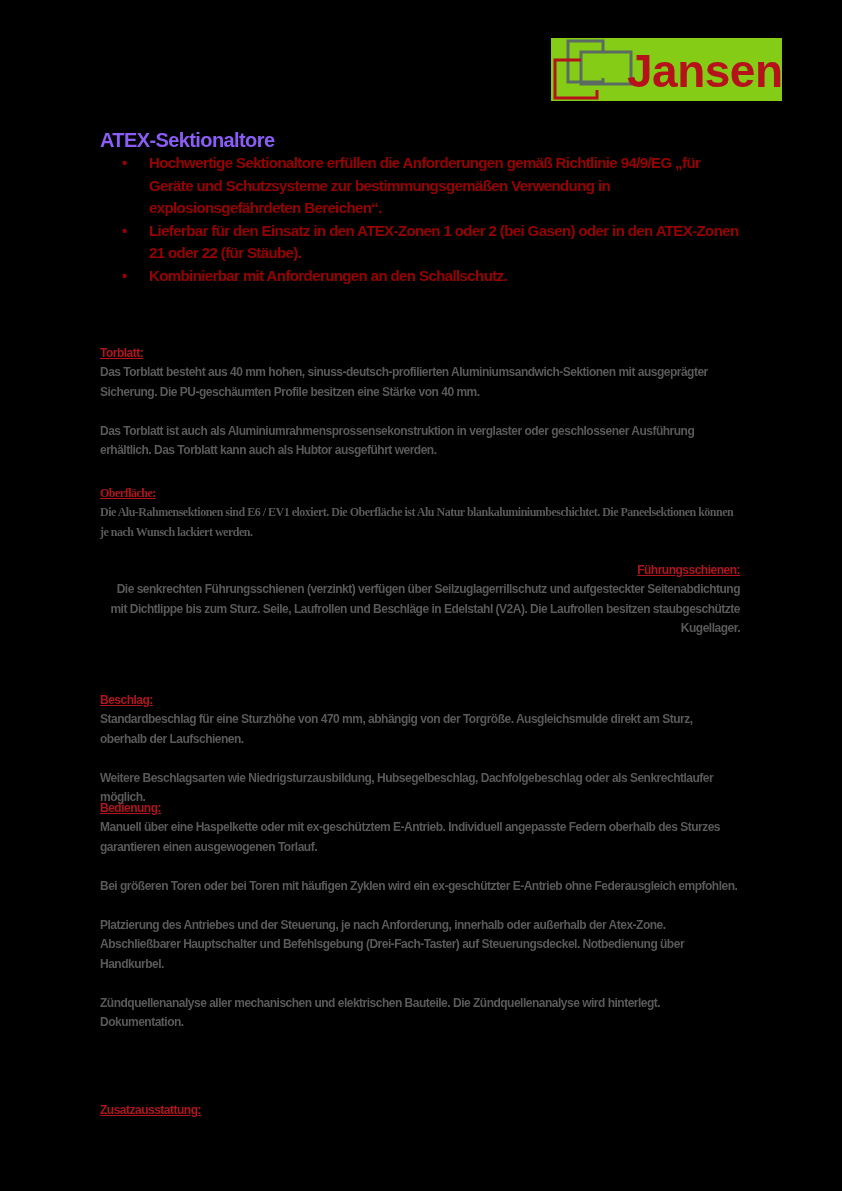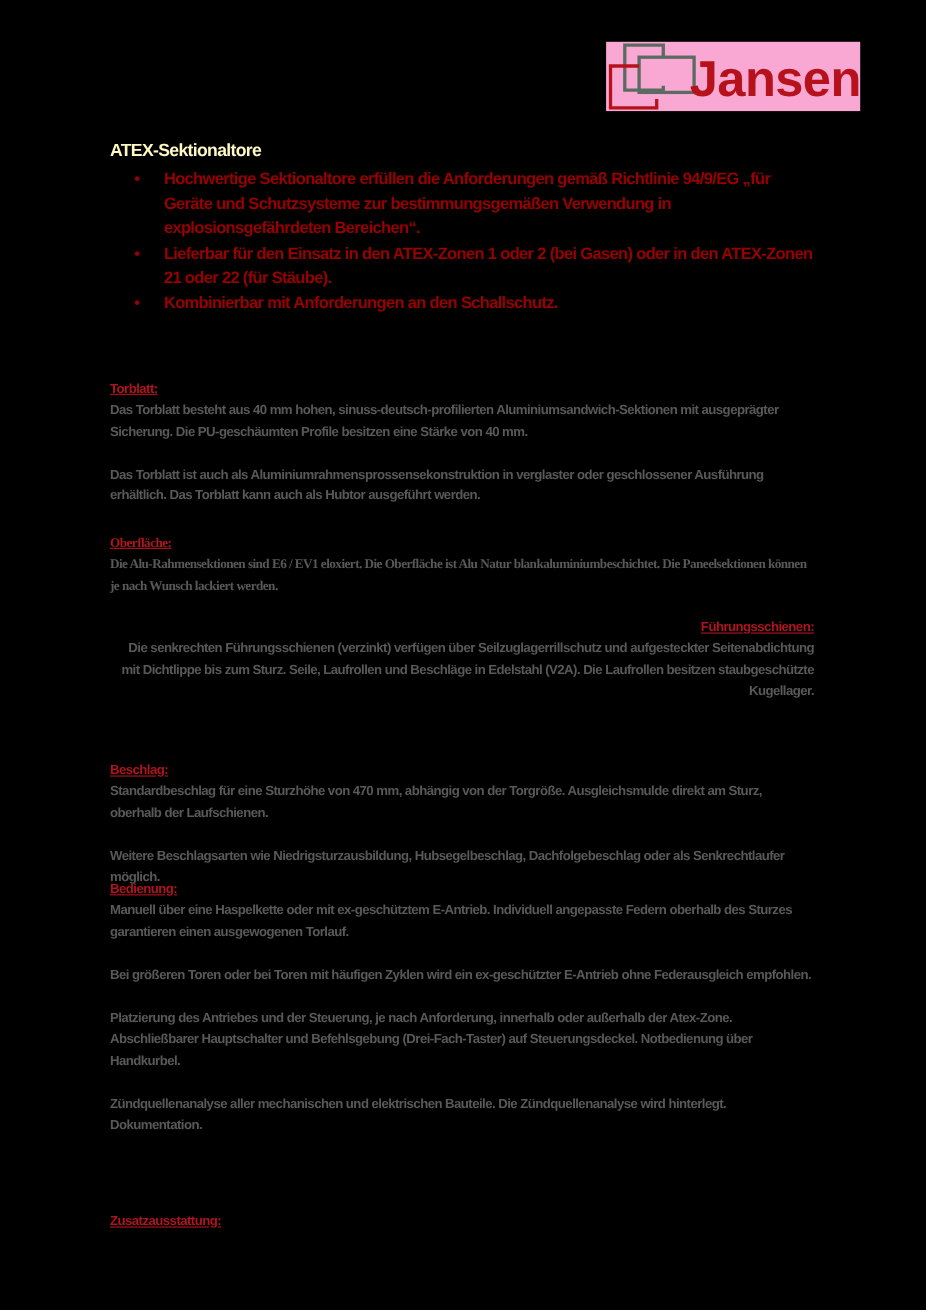--- a/index.html
+++ b/index.html
@@ -7,39 +7,39 @@
     width: 842px; height: 1191px;
     background: #000000;
     position: relative;
     overflow: hidden;
     font-family: "Liberation Sans", "DejaVu Sans", sans-serif;
   }
   .logo {
     position: absolute;
     left: 551px; top: 38px;
     width: 231px; height: 63px;
-    background: #f9a8d4;
+    background: #84cc16;
   }
   .logo svg { position: absolute; left: 0; top: 0; }
   .logo-text {
     position: absolute;
     left: 76px; top: 10px;
     font-family: "Liberation Sans", sans-serif;
     font-weight: bold;
     font-size: 46px;
     line-height: 46px;
     color: #b5121b;
     letter-spacing: -0.5px;
   }
   .title {
     position: absolute;
     left: 100px; top: 129px;
     font-weight: bold;
-    font-size: 16px;
-    color: #fef9c3;
+    font-size: 20px;
+    color: #8b5cf6;
     letter-spacing: -0.6px;
   }
   .bullets {
     position: absolute;
     left: 122px; top: 152px;
     width: 620px;
     margin: 0; padding: 0;
     list-style: none;
   }
   .bullets li {

